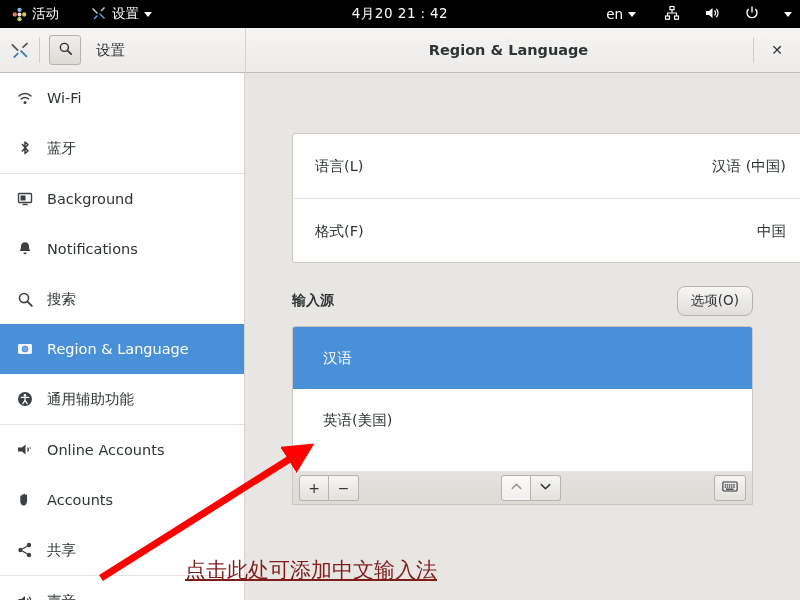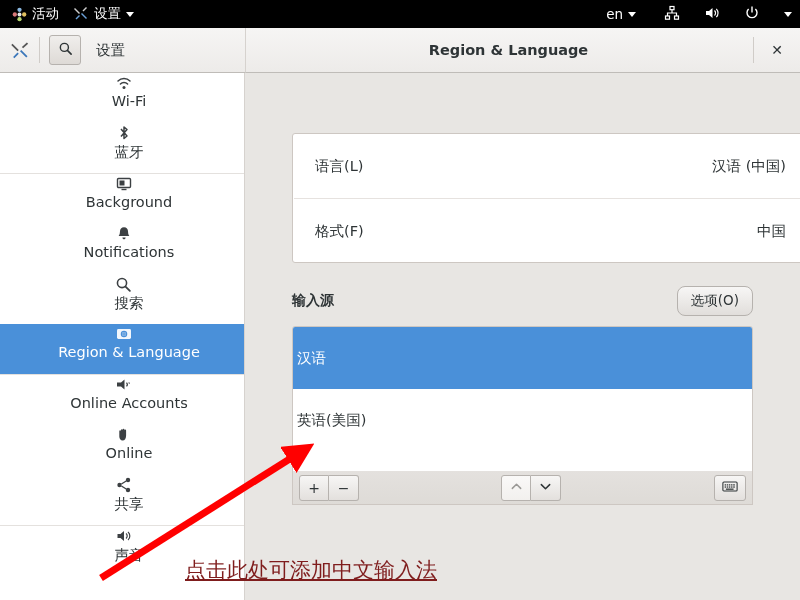--- a/index.html
+++ b/index.html
@@ -11,21 +11,21 @@
   }
 
   
   #topbar {
     position: absolute; left: 0; top: 0;
     width: 800px; height: 28px;
     background: #000000; color: #ffffff;
     display: flex; align-items: center;
     font-size: 13.5px;
   }
-  #topbar .tb-left { display: flex; align-items: center; padding-left: 8px; gap: 6px; justify-content: center; }
+  #topbar .tb-left { display: flex; align-items: center; padding-left: 8px; gap: 24px; justify-content: center; }
   #topbar .tb-right { position: absolute; right: 8px; display: flex; align-items: center; gap: 24px; }
   #topbar .tb-center {
     position: absolute; left: 0; right: 0; text-align: center;
     pointer-events: none; letter-spacing: .5px;
   }
   .tb-item { display: flex; align-items: center; gap: 5px; padding: 0 4px; cursor: default; }
   .caret {
     width: 0; height: 0;
     border-left: 4.5px solid transparent;
     border-right: 4.5px solid transparent;
@@ -71,21 +71,21 @@
   .tools-icon { width: 20px; height: 20px; display: flex; align-items: center; justify-content: center; }
 
   
   #sidebar {
     position: absolute; left: 0; top: 45px; width: 245px; height: 527px;
     background: #ffffff; border-right: 1px solid #d6d2ce;
     overflow: hidden;
   }
   .side-item {
     height: 50px; display: flex; align-items: center; padding-left: 14px;
-    font-size: 14.5px; color: #2e3436; cursor: pointer; flex-direction: column;
+    font-size: 14.5px; color: #2e3436; cursor: pointer;
   }
   .side-item .si-icon {
     width: 22px; min-width: 22px; height: 20px;
     display: flex; align-items: center; justify-content: center; margin-right: 11px;
   }
   .side-item.selected { background: #4a90d9; color: #ffffff; }
   .side-sep { height: 1px; background: #e4e1de; margin: 0; }
 
   
   #content {
@@ -111,21 +111,21 @@
   .btn {
     border: 1px solid #b6b2ae; border-radius: 8px;
     background: linear-gradient(to bottom, #f7f6f5, #e1dedb);
     font-size: 13.5px; color: #2e3436; cursor: pointer;
     display: flex; align-items: center; justify-content: center;
   }
   #opts-btn { padding: 0 13px; height: 30px; }
 
   #is-frame { left: 47px; top: 253px; width: 461px; height: 179px; padding: 0; overflow: hidden; }
   .is-row {
-    height: 62px; display: flex; align-items: center; padding-left: 4px;
+    height: 62px; display: flex; align-items: center; padding-left: 30px;
     font-size: 14.5px; color: #2e3436; cursor: pointer;
   }
   .is-row.selected { background: #4a90d9; color: #ffffff; }
 
   #is-toolbar {
     position: absolute; left: 47px; top: 398px; width: 461px; height: 34px;
     background: linear-gradient(to bottom, #e4e1de, #dedbd7);
     border: 1px solid #cdc7c2; border-top: none;
     display: flex; align-items: center; padding: 0 4px;
   }
@@ -178,20 +178,21 @@
           <path d="M9 8 L14 13 L13 14 L8 9 Z" fill="#6aa0d8"></path>
           <path d="M13 2 L9.5 5.5 L10.5 6.5 L14 3 Z" fill="#cfcfcf"></path>
           <path d="M2.5 13.5 L6 10 L7 11 L3.5 14.5 Z" fill="#6aa0d8"></path>
         </svg>
       </span>
       <span>设置</span>
       <span class="caret"></span>
     </div>
   </div>
 
+  <div class="tb-center">4月20 21：42</div>
 
   <div class="tb-right">
     <div class="tb-item">
       <span>en</span>
       <span class="caret"></span>
     </div>
     <span>
       <svg width="16" height="16" viewBox="0 0 16 16">
         <rect x="6" y="1.5" width="4" height="3.2" fill="none" stroke="#fff" stroke-width="1.2"></rect>
         <rect x="1.5" y="11" width="4" height="3.2" fill="none" stroke="#fff" stroke-width="1.2"></rect>
@@ -303,40 +304,50 @@
       <span class="si-icon">
         <svg width="18" height="18" viewBox="0 0 18 18">
           <rect x="2" y="4" width="14" height="10" rx="1.4" fill="#ffffff" opacity=".92"></rect>
           <circle cx="9" cy="9" r="2.6" fill="none" stroke="#4a90d9" stroke-width="1.3"></circle>
           <path d="M6.4 9 L11.6 9 M9 6.4 C10.2 7.8 10.2 10.2 9 11.6 C7.8 10.2 7.8 7.8 9 6.4" fill="none" stroke="#4a90d9" stroke-width=".9"></path>
         </svg>
       </span>
       <span>Region &amp; Language</span>
     </div>
 
+    <div class="side-item">
+      <span class="si-icon">
+        <svg width="18" height="18" viewBox="0 0 18 18">
+          <circle cx="9" cy="9" r="7" fill="#3c4043"></circle>
+          <circle cx="9" cy="5.4" r="1.35" fill="#fff"></circle>
+          <path d="M5.2 7.4 L12.8 7.4 M9 7.4 L9 10.4 M9 10.4 L6.8 13.6 M9 10.4 L11.2 13.6" stroke="#fff" stroke-width="1.25" stroke-linecap="round" fill="none"></path>
+        </svg>
+      </span>
+      <span>通用辅助功能</span>
+    </div>
     <div class="side-sep"></div>
 
     <div class="side-item">
       <span class="si-icon">
         <svg width="18" height="18" viewBox="0 0 18 18">
           <path d="M2 6.5 L6 6.5 L9.5 3.5 L9.5 13.5 L6 10.5 L2 10.5 Z" fill="#3c4043"></path>
           <path d="M11.5 6.6 A2.8 2.8 0 0 1 11.5 10.4" fill="none" stroke="#3c4043" stroke-width="1.2"></path>
           <text x="13.3" y="7.6" font-size="5" fill="#3c4043" font-family="serif">s</text>
         </svg>
       </span>
       <span>Online Accounts</span>
     </div>
 
     <div class="side-item">
       <span class="si-icon">
         <svg width="18" height="18" viewBox="0 0 18 18">
           <path d="M4.3 8 L4.3 5.2 A.85 .85 0 0 1 6 5.2 L6 4 A.85 .85 0 0 1 7.7 4 L7.7 3.6 A.85 .85 0 0 1 9.4 3.6 L9.4 4.4 A.85 .85 0 0 1 11.1 4.4 L11.1 9.6 C11.1 12.6 9.8 14.6 7.6 14.6 C5.6 14.6 4.3 12.8 4.3 10.6 Z" fill="#3c4043"></path>
         </svg>
       </span>
-      <span>Online</span>
+      <span>Accounts</span>
     </div>
 
     <div class="side-item">
       <span class="si-icon">
         <svg width="18" height="18" viewBox="0 0 18 18">
           <circle cx="13" cy="4" r="2.2" fill="#3c4043"></circle>
           <circle cx="4.5" cy="9" r="2.2" fill="#3c4043"></circle>
           <circle cx="13" cy="14" r="2.2" fill="#3c4043"></circle>
           <path d="M6.4 8 L11.2 5 M6.4 10 L11.2 13" stroke="#3c4043" stroke-width="1.3"></path>
         </svg>

